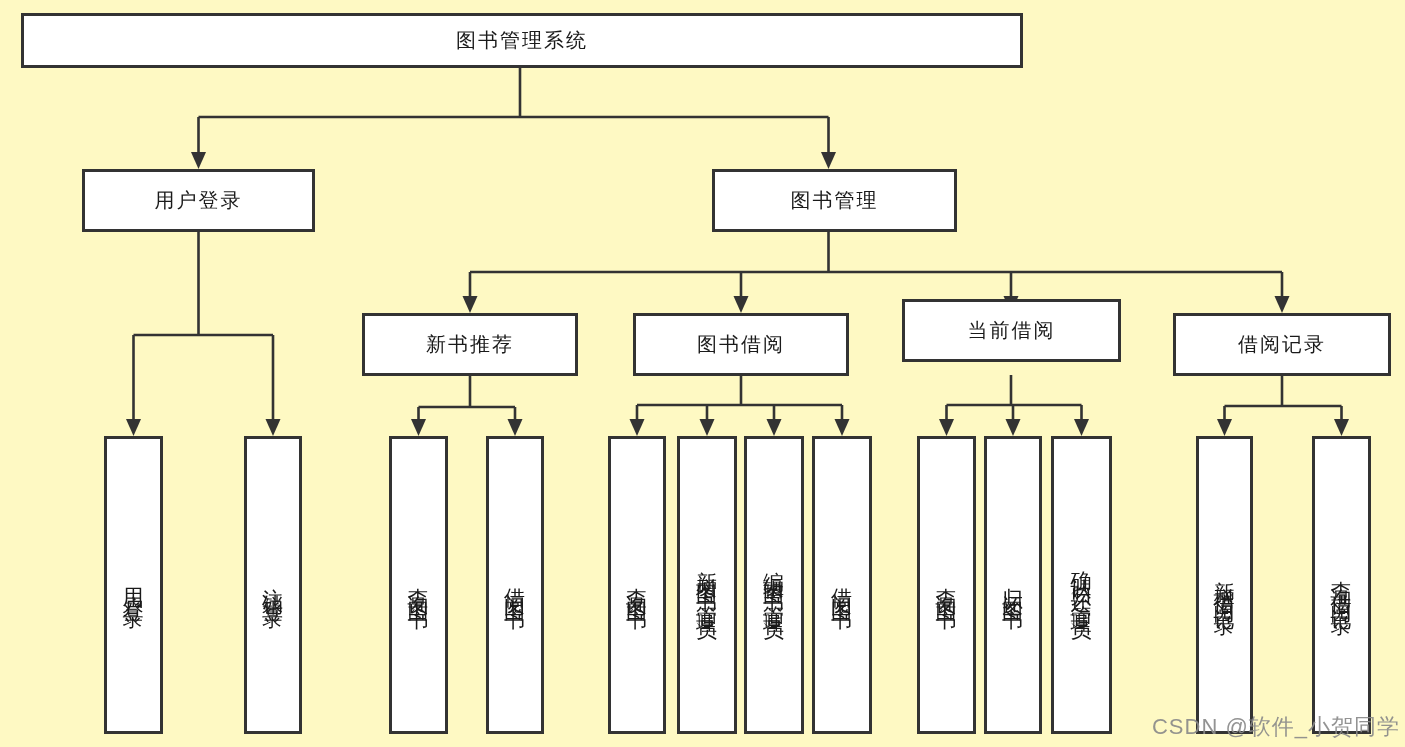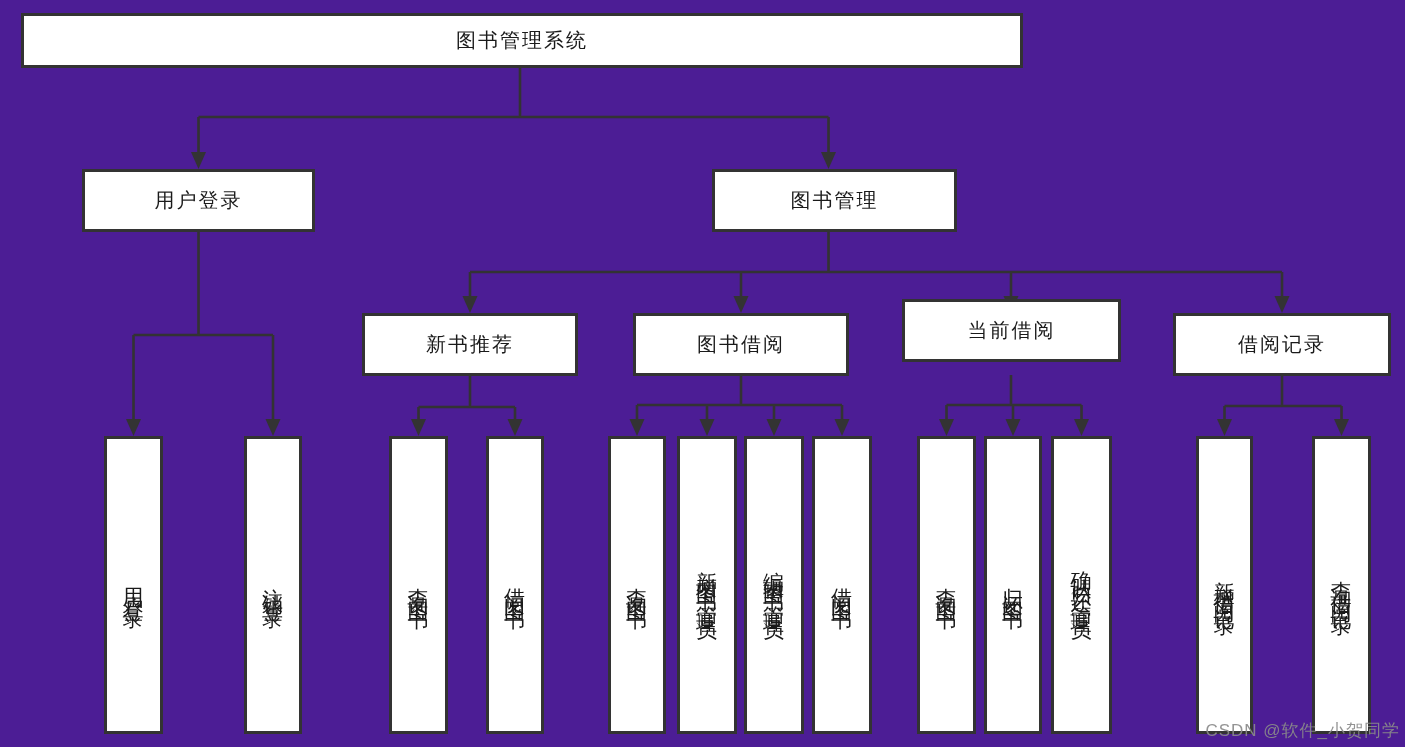--- a/index.html
+++ b/index.html
@@ -1,20 +1,20 @@
 <!DOCTYPE html>
 <html><head>
 <meta charset="utf-8">
 <style>
   html, body { margin: 0; padding: 0; background: #ffffff; }
   .stage {
     position: relative;
     width: 1405px;
     height: 747px;
-    background: #4c1d95;
+    background: #fef9c3;
     overflow: hidden;
     font-family: "Liberation Sans", "DejaVu Sans", sans-serif;
   }
   svg.connectors {
     position: absolute;
     left: 0; top: 0;
     z-index: 0;
   }
   .box {
     position: absolute;
@@ -37,21 +37,21 @@
     text-orientation: mixed;
     font-size: 21px;
     letter-spacing: 7px;
     color: #1a1a1a;
     line-height: 1;
   }
   .watermark {
     position: absolute;
     right: 5px;
     bottom: 5px;
-    font-size: 17px;
+    font-size: 22px;
     color: rgba(138,138,138,0.92);
     letter-spacing: 1px;
     z-index: 2;
     white-space: nowrap;
   }
 </style>
 </head>
 <body>
 
 <div class="stage">

